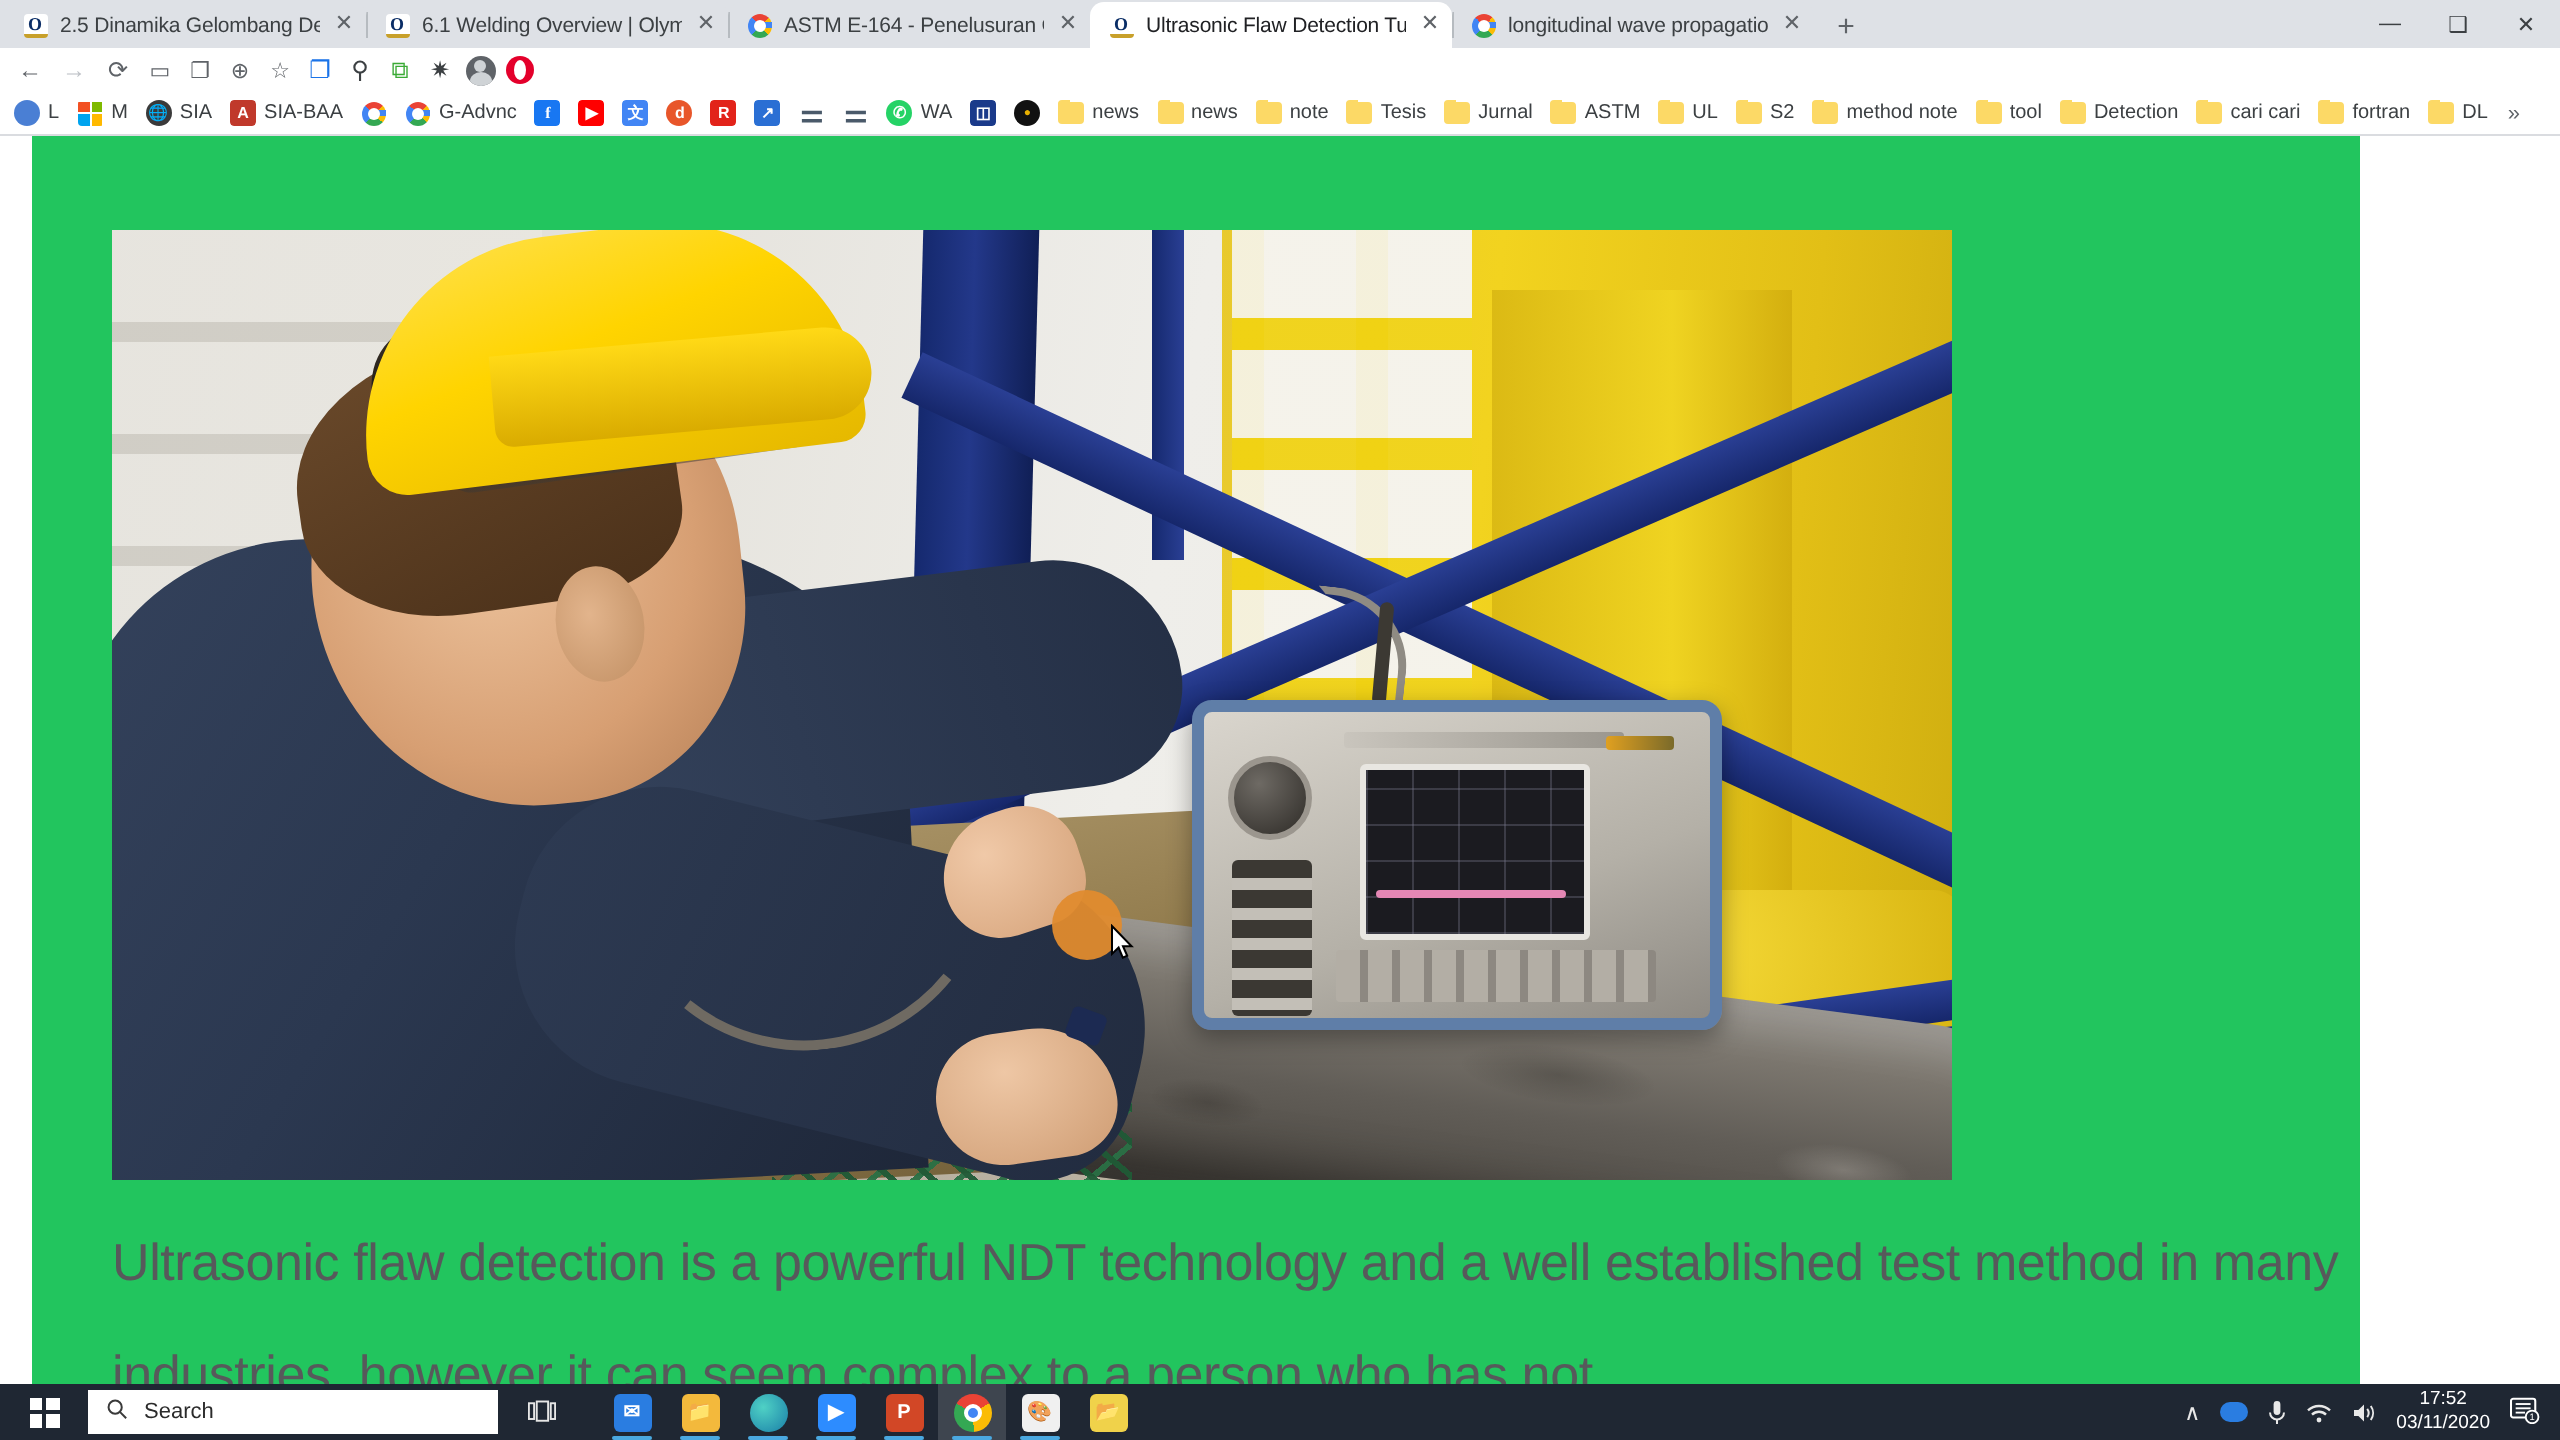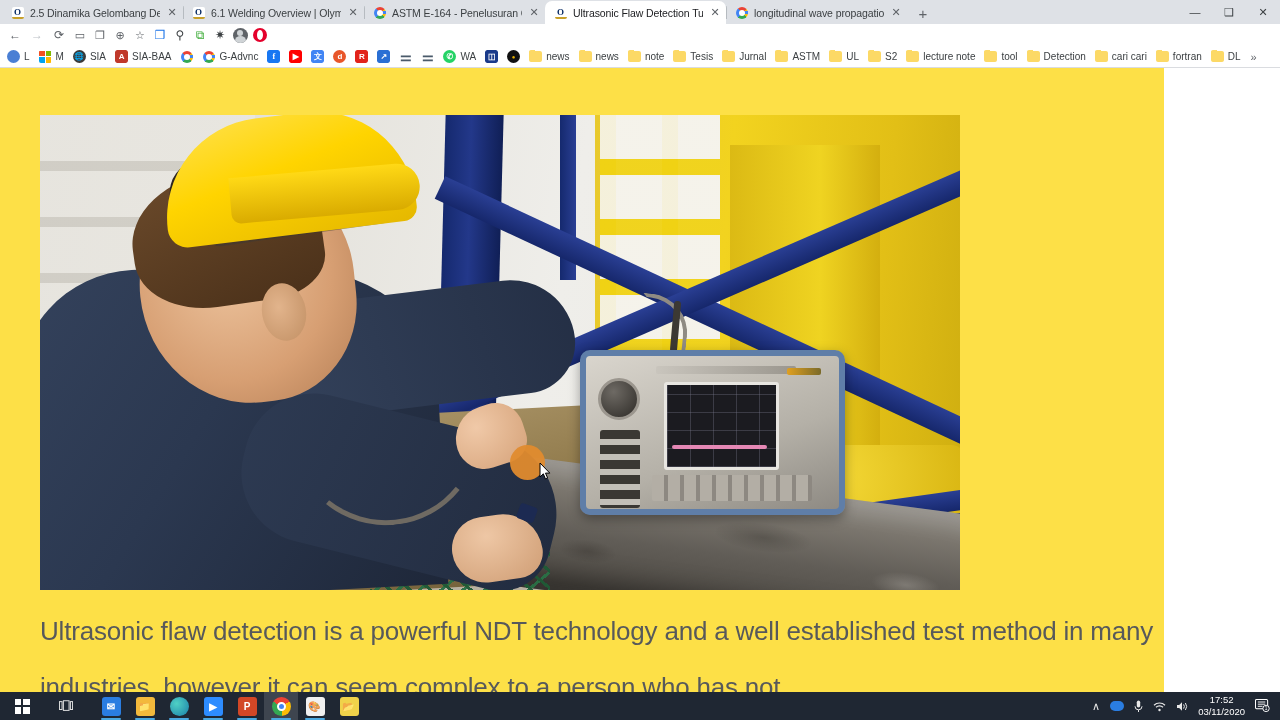--- a/index.html
+++ b/index.html
@@ -187,22 +187,22 @@
     width: 6px; height: 3px; background: #fcd966; border-radius: 1px 1px 0 0;
   }
   .bm-overflow { font-size: 11px; color: #5f6368; padding: 0 5px; }
 
   .ico-sq { width: 13px; height: 13px; border-radius: 2px; display: flex;
             align-items: center; justify-content: center; color: #fff;
             font-size: 8px; font-weight: bold; }
 
   
   .page {
-    position: absolute; left: 0; top: 68px; width: 1164px; height: 624px;
-    background: #fde047; overflow: hidden;
+    position: absolute; left: 16px; top: 68px; width: 1164px; height: 624px;
+    background: #22c55e; overflow: hidden;
   }
   .hero-photo {
     position: absolute; left: 40px; top: 47px;
     width: 920px; height: 475px;
     overflow: hidden;
     background: #c9c5bd;
   }
   
   .ph-bgwall {
     position: absolute; inset: 0;
@@ -744,21 +744,21 @@
     <div class="bm">
       <span class="bm-ic">
           <span class="bm-folder"></span>
         </span>
       <span>S2</span>
     </div>
     <div class="bm">
       <span class="bm-ic">
           <span class="bm-folder"></span>
         </span>
-      <span>lecture note</span>
+      <span>method note</span>
     </div>
     <div class="bm">
       <span class="bm-ic">
           <span class="bm-folder"></span>
         </span>
       <span>tool</span>
     </div>
     <div class="bm">
       <span class="bm-ic">
           <span class="bm-folder"></span>
@@ -854,20 +854,29 @@
 
   <div class="tb-start">
     <span class="win-logo">
         <i></i>
         <i></i>
         <i></i>
         <i></i>
       </span>
   </div>
 
+  <div class="tb-search">
+    <span class="mag">
+      <svg width="11" height="11" viewBox="0 0 12 12">
+        <circle cx="5" cy="5" r="3.6" fill="none" stroke="#3a3a3a" stroke-width="1.1"></circle>
+        <line x1="7.7" y1="7.7" x2="11" y2="11" stroke="#3a3a3a" stroke-width="1.1"></line>
+      </svg>
+    </span>
+    <span>Search</span>
+  </div>
 
   <div class="tb-taskview">
     <svg width="14" height="12" viewBox="0 0 16 13" aria-hidden="true">
       <rect x="0.5" y="1.5" width="3" height="9" fill="none" stroke="#e6e6e6" stroke-width="1.1"></rect>
       <rect x="5" y="0.5" width="6.5" height="11" fill="none" stroke="#e6e6e6" stroke-width="1.1"></rect>
       <rect x="13" y="1.5" width="2.5" height="9" fill="none" stroke="#e6e6e6" stroke-width="1.1"></rect>
     </svg>
   </div>
 
   <div class="tb-apps">

